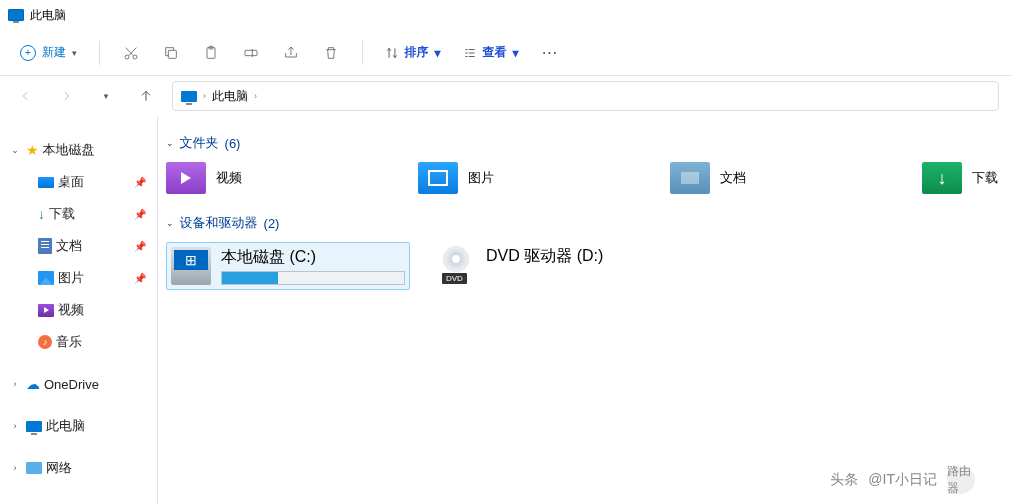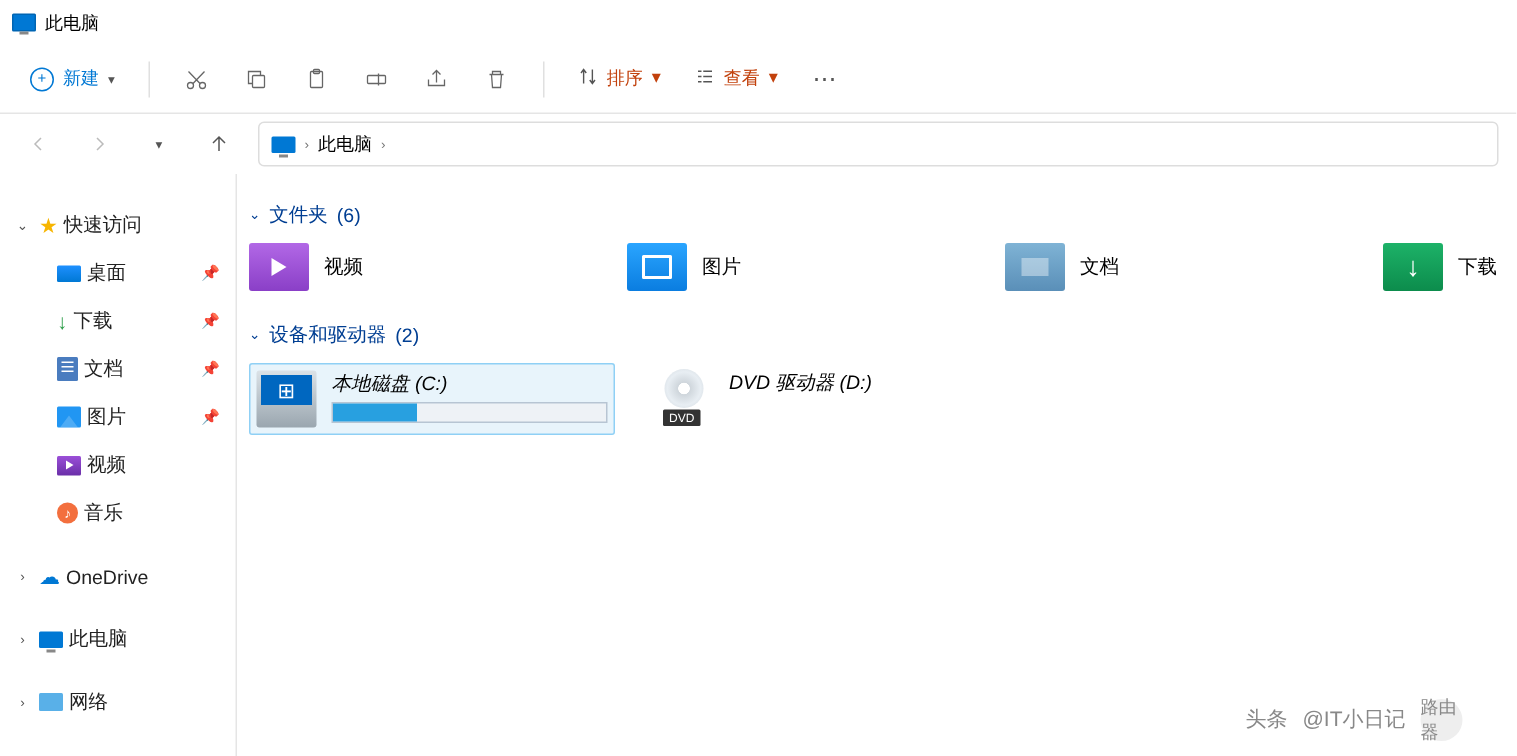--- a/index.html
+++ b/index.html
@@ -9,21 +9,21 @@
 .titlebar .pc-icon { width: 16px; height: 12px; background: #0078d4; border: 1px solid #0065b3; border-radius: 1px; position: relative; }
 .titlebar .pc-icon::after { content: ""; position: absolute; bottom: -3px; left: 4px; width: 6px; height: 2px; background: #888; }
 
 .toolbar { height: 46px; display: flex; align-items: center; padding: 0 12px; gap: 6px; border-bottom: 1px solid #e5e5e5; }
 .tbtn { display: flex; align-items: center; gap: 6px; padding: 4px 8px; border-radius: 4px; color: #0078d4; cursor: pointer; }
 .tbtn .plus-circ { width: 16px; height: 16px; border: 1.2px solid #0078d4; border-radius: 50%; display:flex; align-items:center; justify-content:center; font-size: 10px; line-height: 1; }
 .tbtn .chev { font-size: 9px; color: #555; }
 .tsep { width: 1px; height: 24px; background: #e0e0e0; margin: 0 8px; }
 .tool-icon { width: 34px; height: 34px; display:flex; align-items:center; justify-content:center; color: #666; border-radius: 4px; cursor: pointer; }
 .tool-icon svg { width: 16px; height: 16px; stroke: #666; fill: none; stroke-width: 1.3; }
-.toolbtn-txt { display:flex; gap:6px; padding: 4px 8px; color: #c2410c; cursor: pointer; }
+.toolbtn-txt { display:flex; align-items:center; gap:6px; padding: 4px 8px; color: #1d4ed8; cursor: pointer; font-weight: bold; }
 
 .navrow { height: 40px; display:flex; align-items:center; padding: 0 12px; gap: 12px; }
 .navbtn { width: 28px; height: 28px; display:flex; align-items:center; justify-content:center; color: #555; cursor: pointer; }
 .navbtn.dis { color: #bbb; }
 .navbtn svg { width: 16px; height: 16px; stroke: currentColor; fill:none; stroke-width:1.5; }
 .addr { flex:1; height: 30px; border: 1px solid #ddd; border-radius: 4px; display:flex; align-items:center; padding: 0 8px; gap: 6px; }
 .crumb { display:flex; align-items:center; gap:6px; }
 .crumb-chev { font-size: 9px; color: #777; }
 
 .main { display:flex; height: calc(504px - 30px - 46px - 40px); }
@@ -70,21 +70,21 @@
 .drive { display:flex; gap:10px; width: 244px; padding: 4px; border-radius: 2px; cursor:pointer; }
 .drive.sel { border: 1px solid #8fd0f5; background:#e8f4fb; }
 .drive-ic { width: 40px; height: 38px; display:flex; align-items:center; justify-content:center; }
 .drive-ic.hdd { background: linear-gradient(#dbe2e7,#9aa6af); border-radius: 2px; position:relative; }
 .drive-ic.hdd::before { content:""; position:absolute; top:3px; left:3px; width:34px; height:20px; background:#0067c0; display:flex; }
 .drive-ic.hdd::after { content:"⊞"; color:#fff; position:absolute; top:5px; left:14px; font-size:14px; }
 .drive-ic.dvd { position:relative; }
 .drive-ic.dvd::before { content:""; position:absolute; width:26px; height:26px; border-radius:50%; background: radial-gradient(circle,#fff 20%, #cfd6dc 22%, #e8eef3 60%, #cfd6dc); top:0; left:7px; }
 .drive-ic.dvd::after { content:"DVD"; position:absolute; bottom:0; left:6px; background:#333; color:#fff; font-size:8px; padding:1px 4px; border-radius:1px; }
 .drive-info { flex:1; display:flex; flex-direction:column; gap:3px; }
-.drive-name { font-size: 13px; font-style: italic; }
+.drive-name { font-size: 16px; }
 .drive-bar { width: 100%; height: 14px; border:1px solid #b7c5d3; background:#eef2f6; position:relative; }
 .drive-bar-fill { height:100%; background:#28a0e0; }
 .drive-sub { font-size: 11px; color: #666; }
 
 .watermark { position:absolute; right: 36px; bottom: 10px; display:flex; align-items:center; gap:10px; color:#888; font-size:14px;}
 .wm-circ { width:28px; height:28px; border-radius:50%; background:#eee; display:flex; align-items:center; justify-content:center; font-size:12px; }
 </style>
 </head>
 <body>
 
@@ -178,21 +178,21 @@
         <span class="crumb-chev">›</span>
       </span>
   </div>
 </div>
 
 <div class="main">
   <div class="side">
     <div class="side-item">
       <span class="side-exp">⌄</span>
       <span class="icon-star">★</span>
-      <span class="side-label">快速访问</span>
+      <span class="side-label">本地磁盘</span>
     </div>
     <div class="side-item side-sub">
         <span class="side-exp"></span>
         <span class="icon-desk"></span>
         <span class="side-label">桌面</span>
         <span class="pin">📌</span>
       </div>
     <div class="side-item side-sub">
         <span class="side-exp"></span>
         <span class="icon-dl">↓</span>

